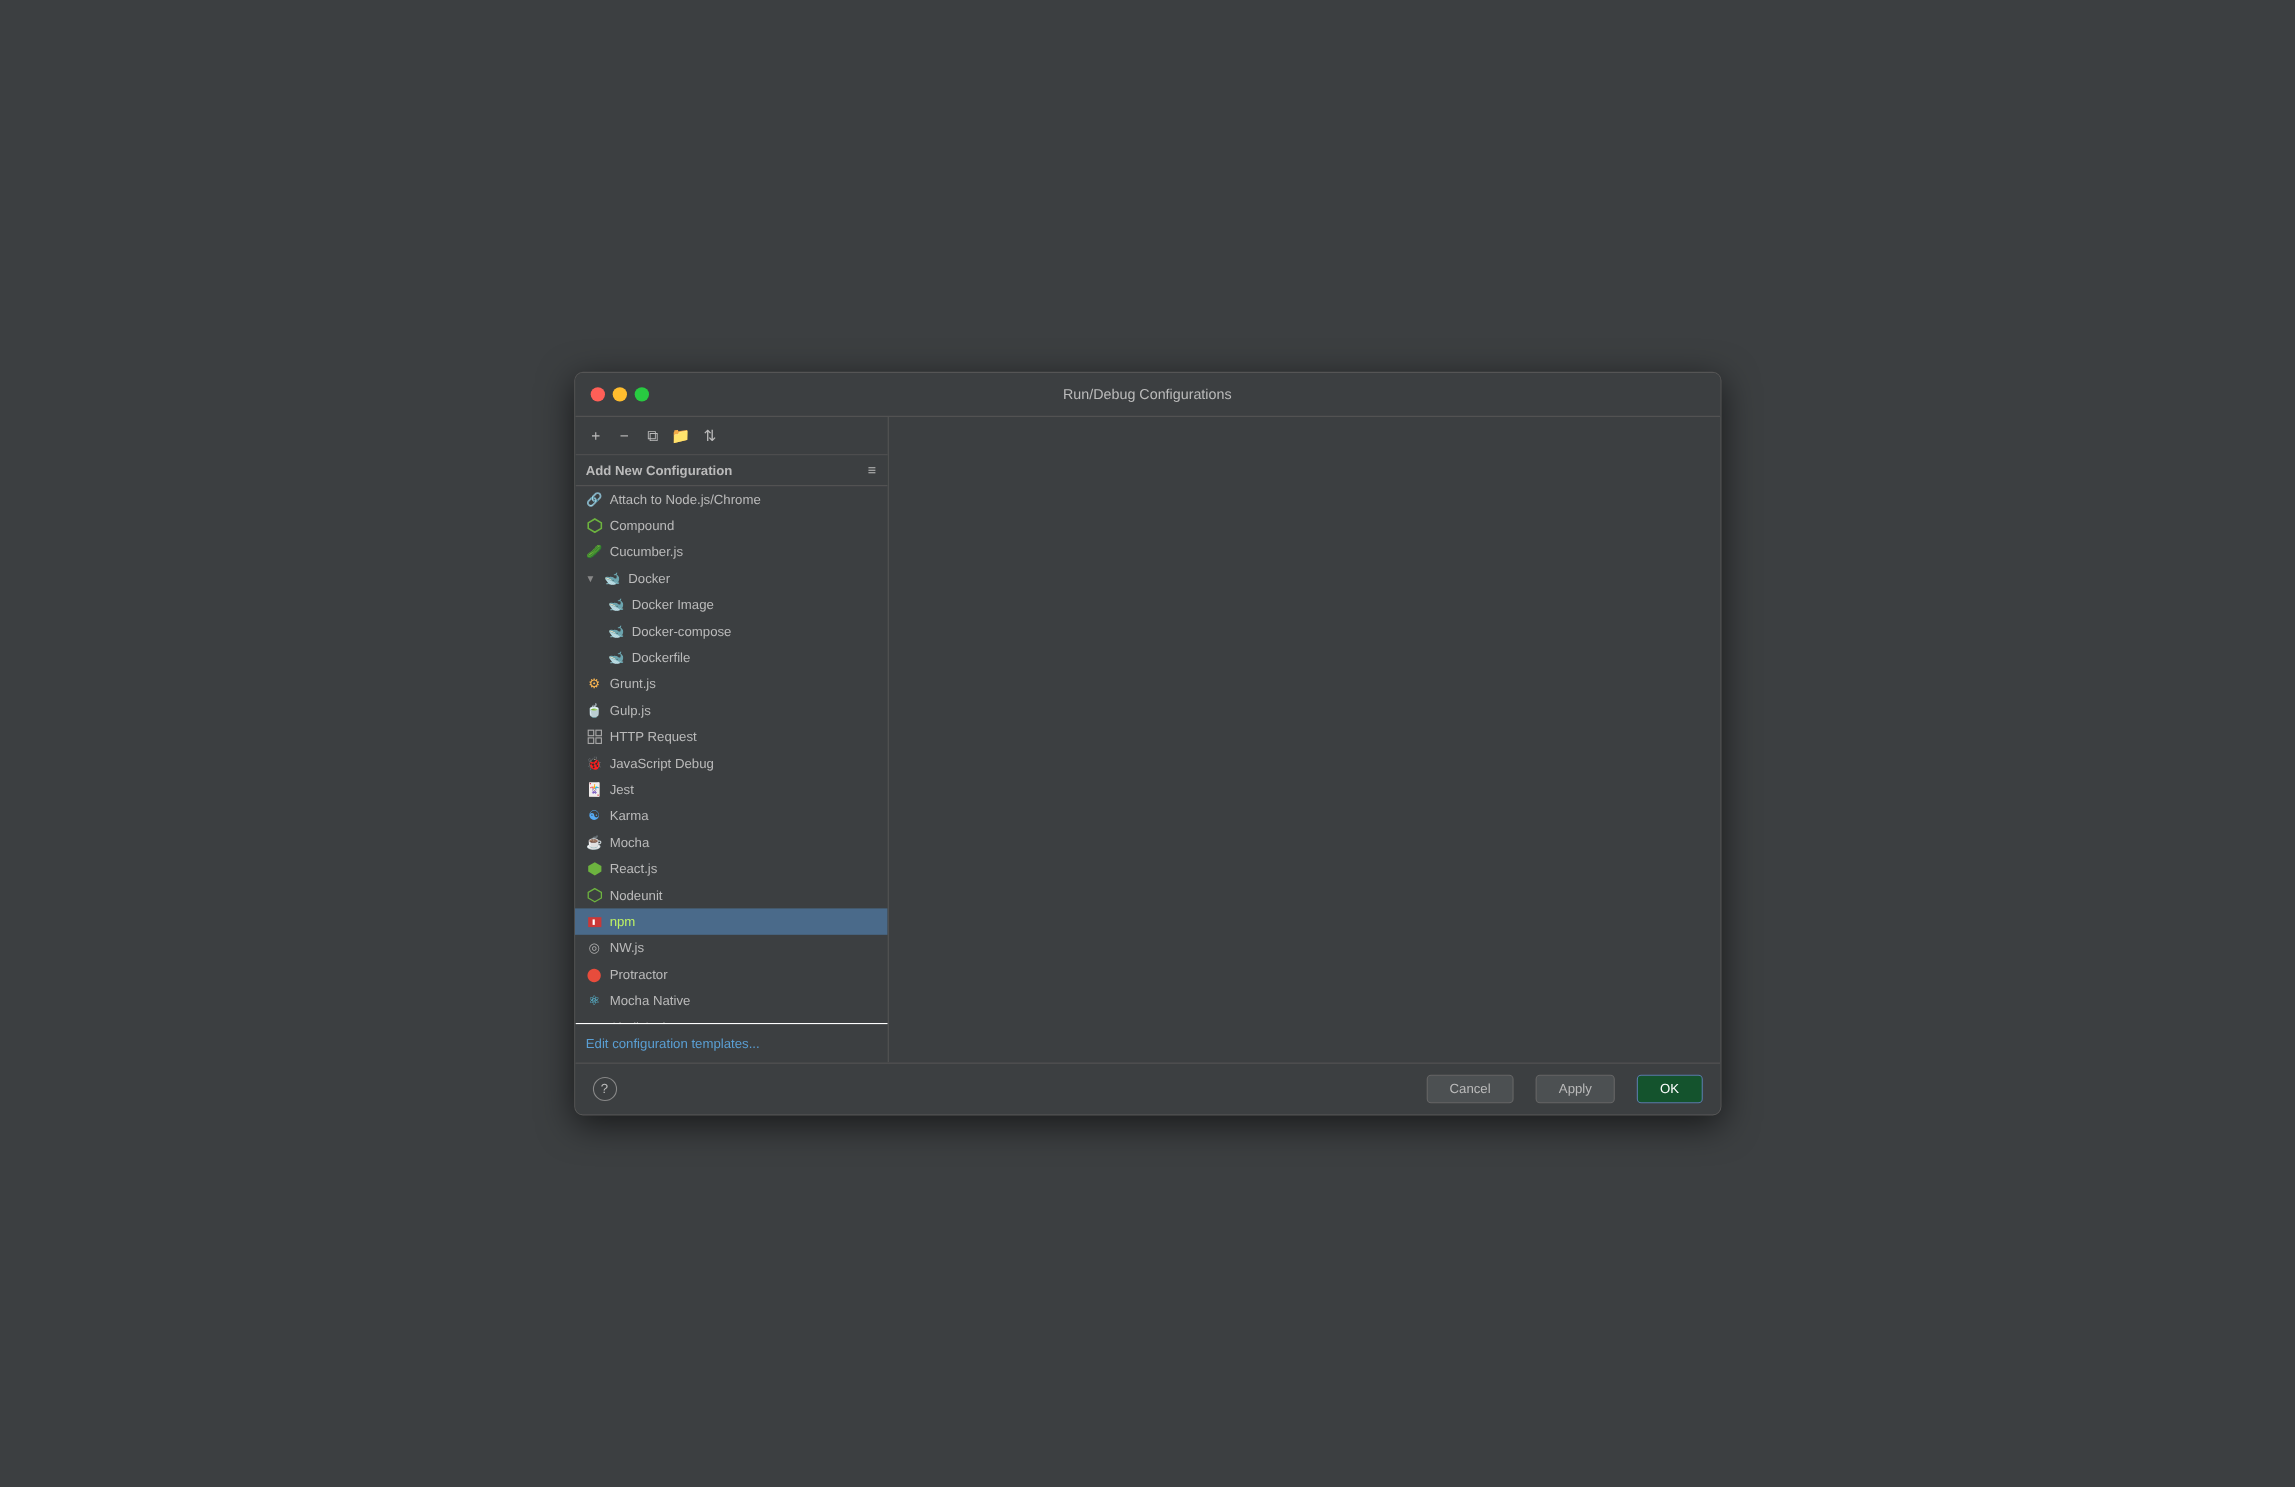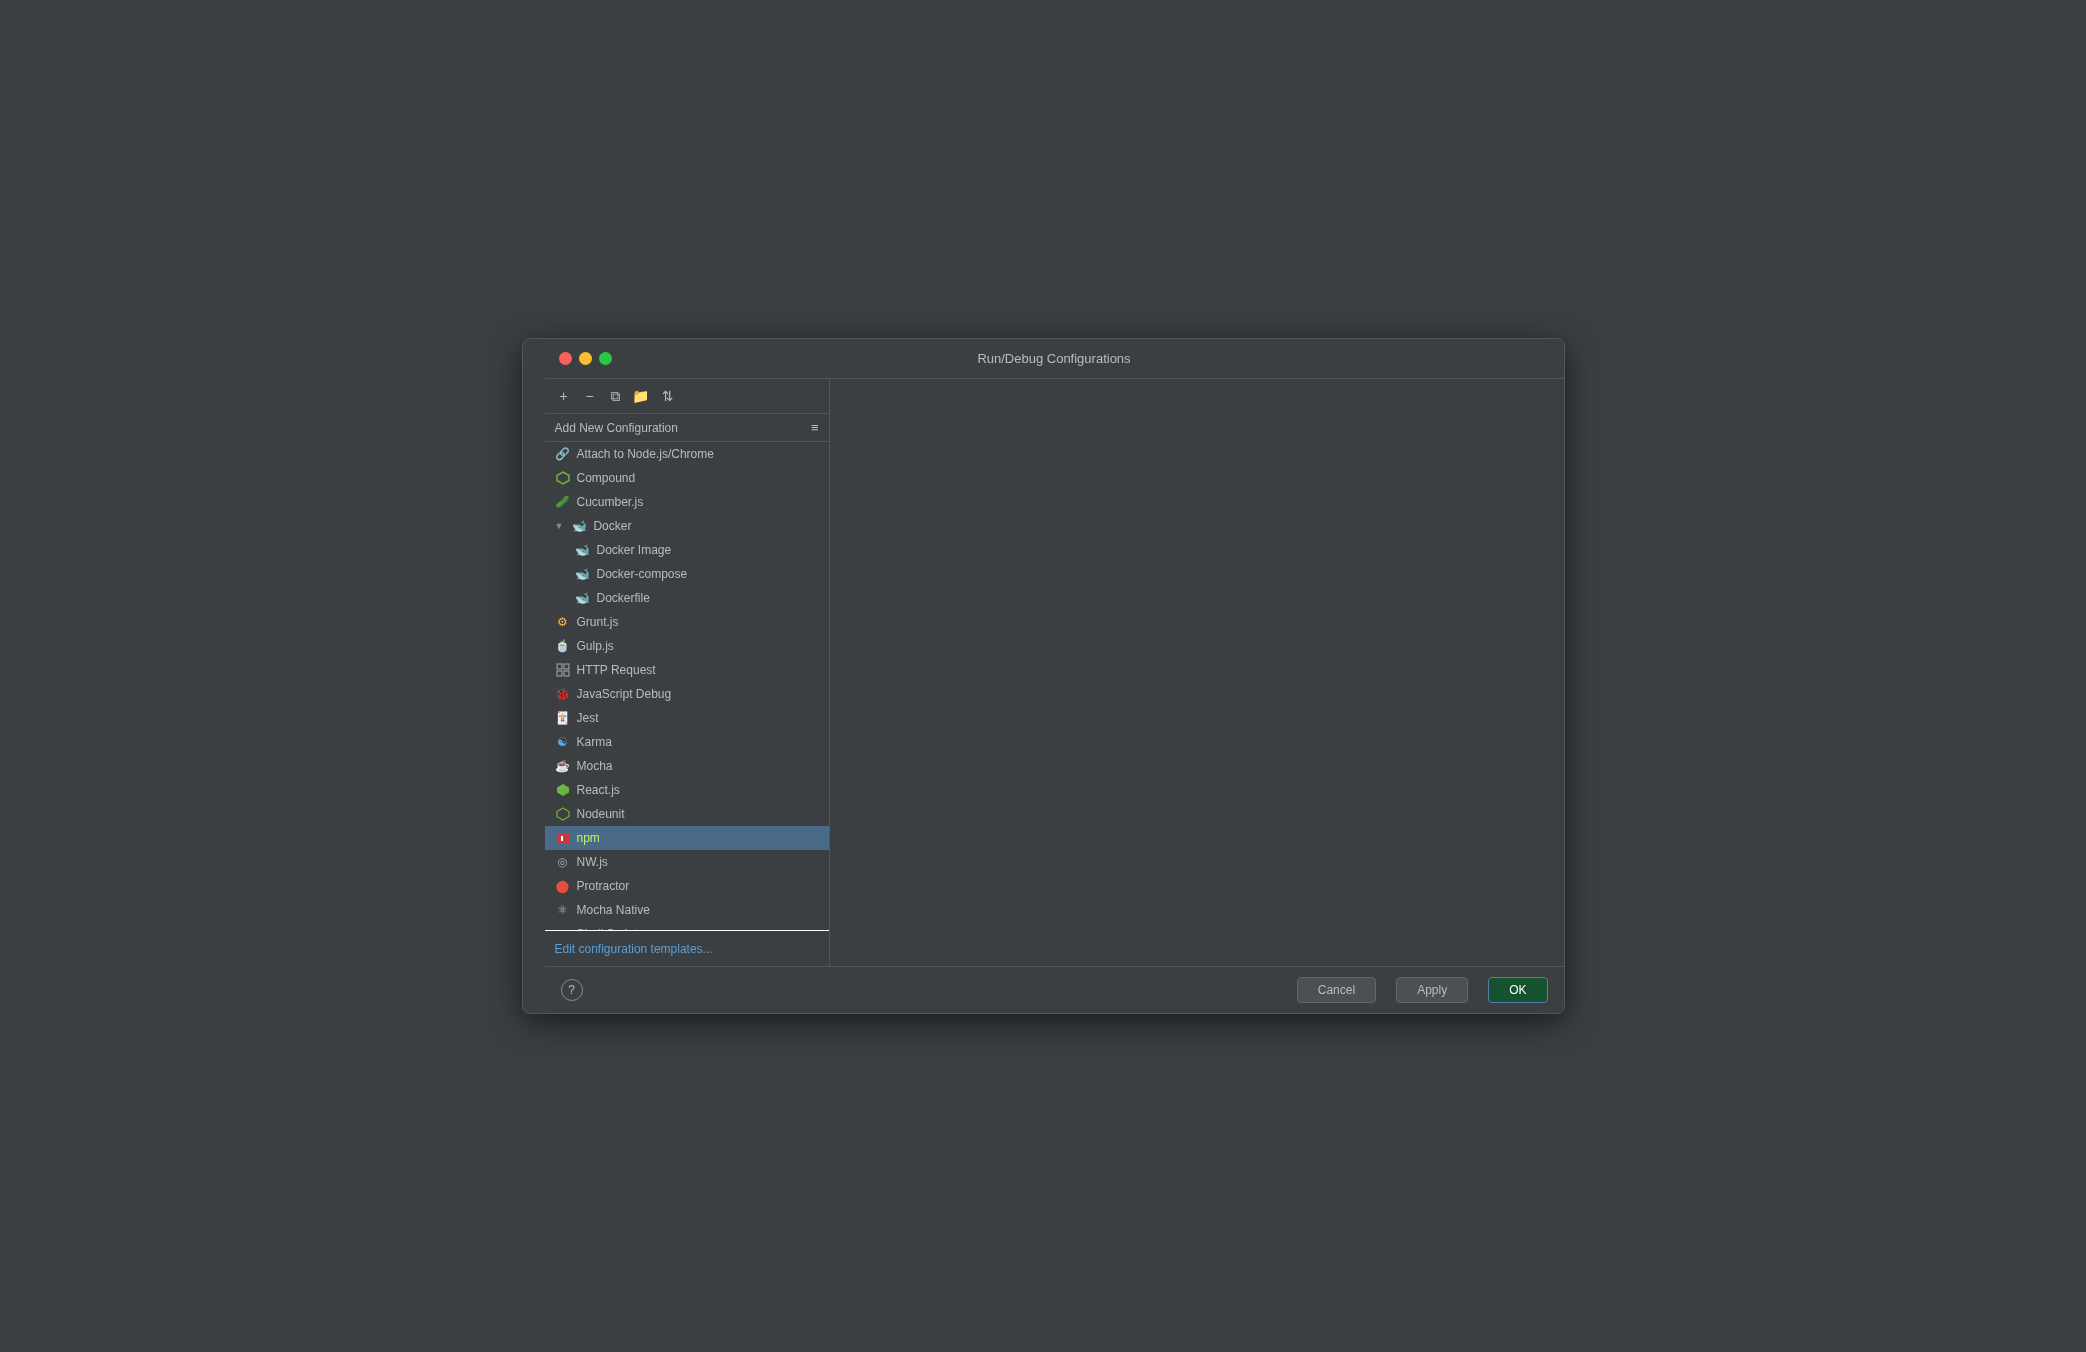--- a/index.html
+++ b/index.html
@@ -22,21 +22,20 @@
     .dialog {
       width: 1043px;
       height: 676px;
       background: #3c3f41;
       border-radius: 8px;
       overflow: hidden;
       display: flex;
       flex-direction: column;
       box-shadow: 0 8px 32px rgba(0,0,0,0.6);
       border: 1px solid #555;
-      padding-left: 22px;
     }
 
     .title-bar {
       background: #3c3f41;
       display: flex;
       align-items: center;
       justify-content: center;
       padding: 12px 16px;
       position: relative;
       border-bottom: 1px solid #555;
@@ -107,21 +106,21 @@
       align-items: center;
       justify-content: space-between;
       padding: 6px 10px;
       background: #3c3f41;
       border-bottom: 1px solid #555;
     }
 
     .add-new-label {
       font-size: 12px;
       color: #bbbbbb;
-      font-weight: 400;
+      font-weight: 700;
     }
 
     .sort-icon-btn {
       background: none;
       border: none;
       color: #bbbbbb;
       cursor: pointer;
       font-size: 13px;
     }
 

